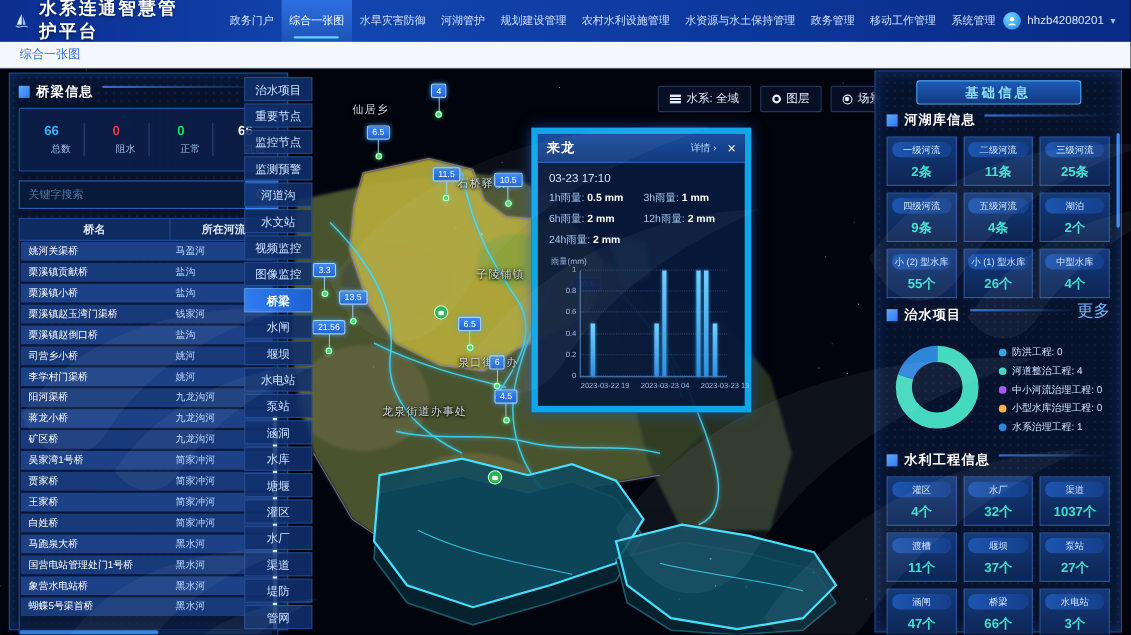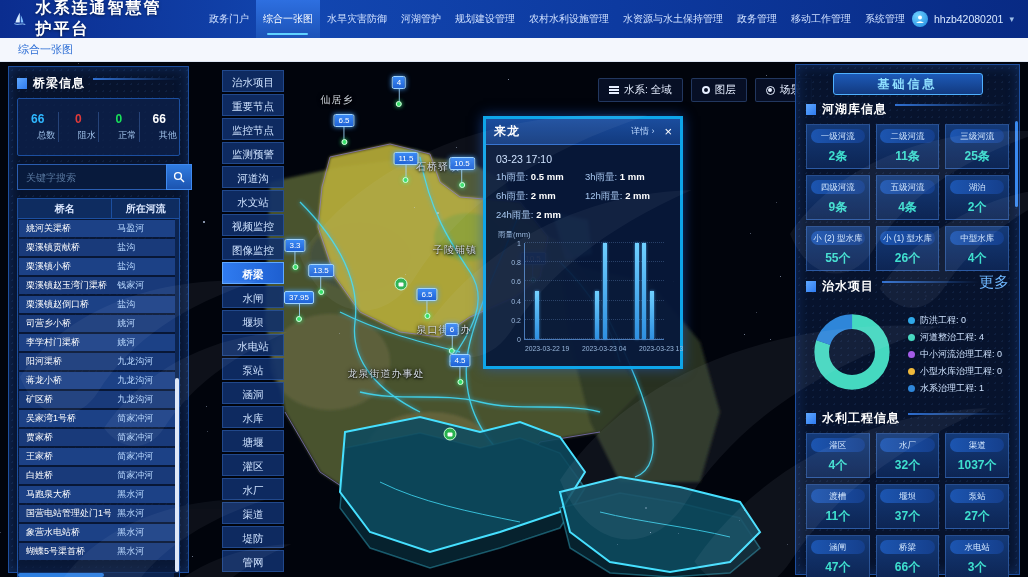--- a/index.html
+++ b/index.html
@@ -46,21 +46,21 @@
   .mc-icon.location{width:8px;height:8px;border:2px solid #e6eeff;border-radius:50%;}
   .mc-icon.scene{width:9px;height:9px;border:1.5px solid #e6eeff;border-radius:50%;position:relative;}
   .mc-icon.scene::after{content:"";position:absolute;left:1px;top:1px;width:4px;height:4px;border-radius:50%;background:#e6eeff;}
 
   
   .watermark{position:absolute;inset:0;z-index:40;pointer-events:none;}
 
   
   .panel{position:absolute;background:rgba(7,20,48,.93);border:1px solid #1d4e9e;box-shadow:inset 0 0 14px rgba(40,110,220,.3);
     background-image:radial-gradient(rgba(90,140,220,.10) 1px,transparent 1px);background-size:7px 7px;z-index:10;}
-  .left-panel{left:8px;top:4px;width:181px;height:507px;padding:8px;}
+  .left-panel{left:8px;top:4px;width:254px;height:507px;padding:8px;}
   .sec-head{display:flex;align-items:center;margin-bottom:6px;}
   .sec-accent{width:10px;height:11px;background:linear-gradient(135deg,#5fa8ff,#2f7bf0);margin-right:6px;flex:none;}
   .sec-title{color:#fff;font-size:12px;font-weight:bold;letter-spacing:1px;white-space:nowrap;}
   .sec-line{flex:1;height:2px;margin-left:8px;background:linear-gradient(90deg,#2f6fd0,rgba(47,111,208,0));position:relative;top:-5px;}
   .stats-box{display:flex;align-items:center;justify-content:space-around;border:1px solid #1c4fa0;border-radius:2px;
     background:rgba(12,32,74,.8);height:58px;margin-bottom:8px;}
   .stat{text-align:center;flex:1;}
   .stat-v{font-size:12px;font-weight:bold;}
   .stat-l{font-size:9px;color:#9fc0e8;margin-top:3px;padding-left:17px;}
   .stat-sep{width:1px;height:30px;background:rgba(90,140,220,.35);}
@@ -83,21 +83,21 @@
   .hscroll{position:absolute;left:0;right:5px;bottom:0;height:4px;background:#0c2450;}
   .hthumb{position:absolute;left:0;top:0;height:4px;width:55%;background:#2e7fe0;border-radius:2px;cursor:pointer;}
 
   
   .layer-menu{position:absolute;left:222px;top:8px;width:62px;z-index:10;}
   .menu-item{height:22px;line-height:22px;margin-bottom:2px;text-align:center;font-size:10.5px;color:#cfe3ff;
     background:rgba(16,48,108,.88);border:1px solid rgba(70,130,220,.35);cursor:pointer;white-space:nowrap;overflow:hidden;}
   .menu-item.active{background:linear-gradient(90deg,#2f7bf0,#1e5fd0);border-color:#5fa8ff;color:#fff;font-weight:bold;}
 
   
-  .popup{position:absolute;left:483px;top:54px;width:200px;background:rgba(7,24,58,.94);border:3px solid #0ea5e9;
+  .popup{position:absolute;left:483px;top:54px;width:200px;background:rgba(7,24,58,.94);border:6px solid #0ea5e9;
     box-shadow:0 0 12px rgba(30,90,200,.6);z-index:12;}
   .popup-head{height:26px;display:flex;align-items:center;background:linear-gradient(180deg,#1b4d9e,#123a7e);border-bottom:1px solid #2f6fd0;padding:0 8px;}
   .popup-title{color:#fff;font-size:12px;font-weight:bold;letter-spacing:1px;}
   .popup-link{margin-left:auto;font-size:9px;color:#bcd8ff;cursor:pointer;}
   .popup-close{margin-left:10px;color:#fff;font-size:13px;line-height:1;cursor:pointer;}
   .popup-body{padding:8px 10px 10px 10px;}
   .popup-time{font-size:10.5px;color:#cfe3ff;margin-bottom:6px;}
   .metrics{display:grid;grid-template-columns:1fr 1fr;row-gap:6px;column-gap:4px;}
   .metric{font-size:9.5px;}
   .m-label{color:#a8c8f0;} .m-value{color:#fff;font-weight:bold;}
@@ -306,21 +306,21 @@
           <div class="m-chip">3.3</div>
           <div class="m-line"></div>
           <div class="m-dot"></div>
         </div>
         <div class="marker" style="left: 321px; top: 202px;">
           <div class="m-chip">13.5</div>
           <div class="m-line"></div>
           <div class="m-dot"></div>
         </div>
         <div class="marker" style="left: 299px; top: 229px;">
-          <div class="m-chip">37.95</div>
+          <div class="m-chip">21.56</div>
           <div class="m-line"></div>
           <div class="m-dot"></div>
         </div>
         <div class="marker" style="left: 533px; top: 190px;">
           <div class="m-chip">10.5</div>
           <div class="m-line"></div>
           <div class="m-dot"></div>
         </div>
         <div class="marker" style="left: 427px; top: 226px;">
           <div class="m-chip">6.5</div>

